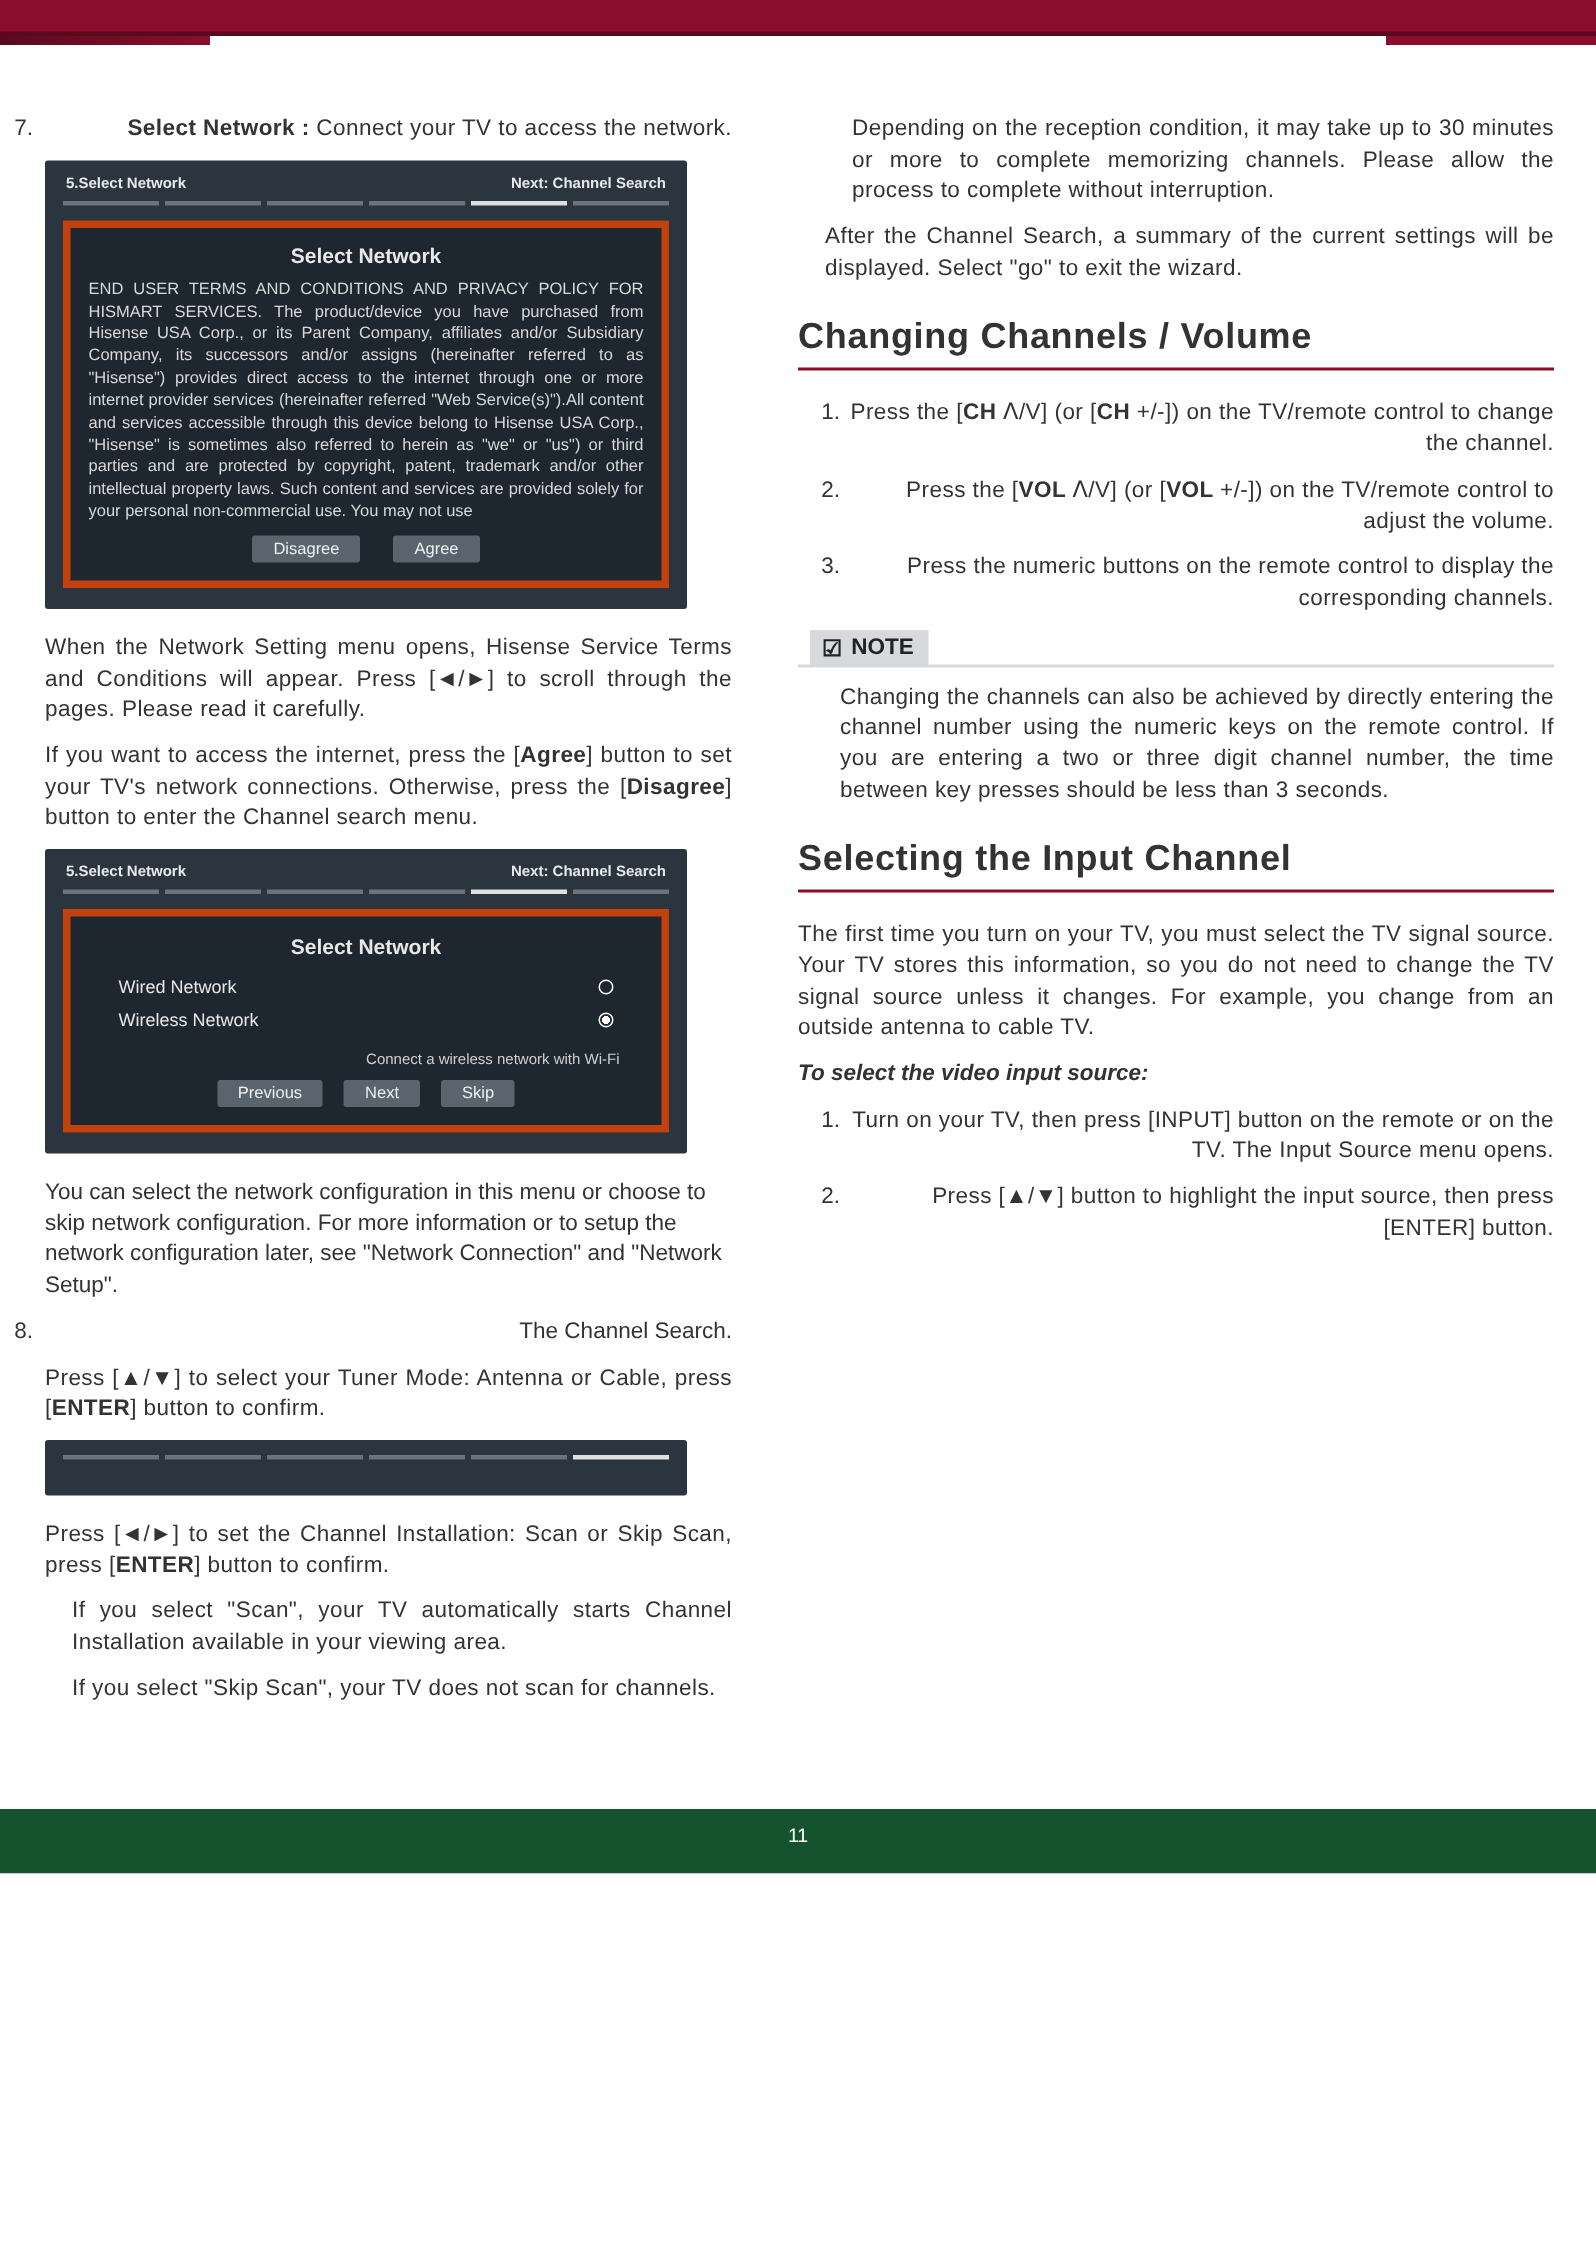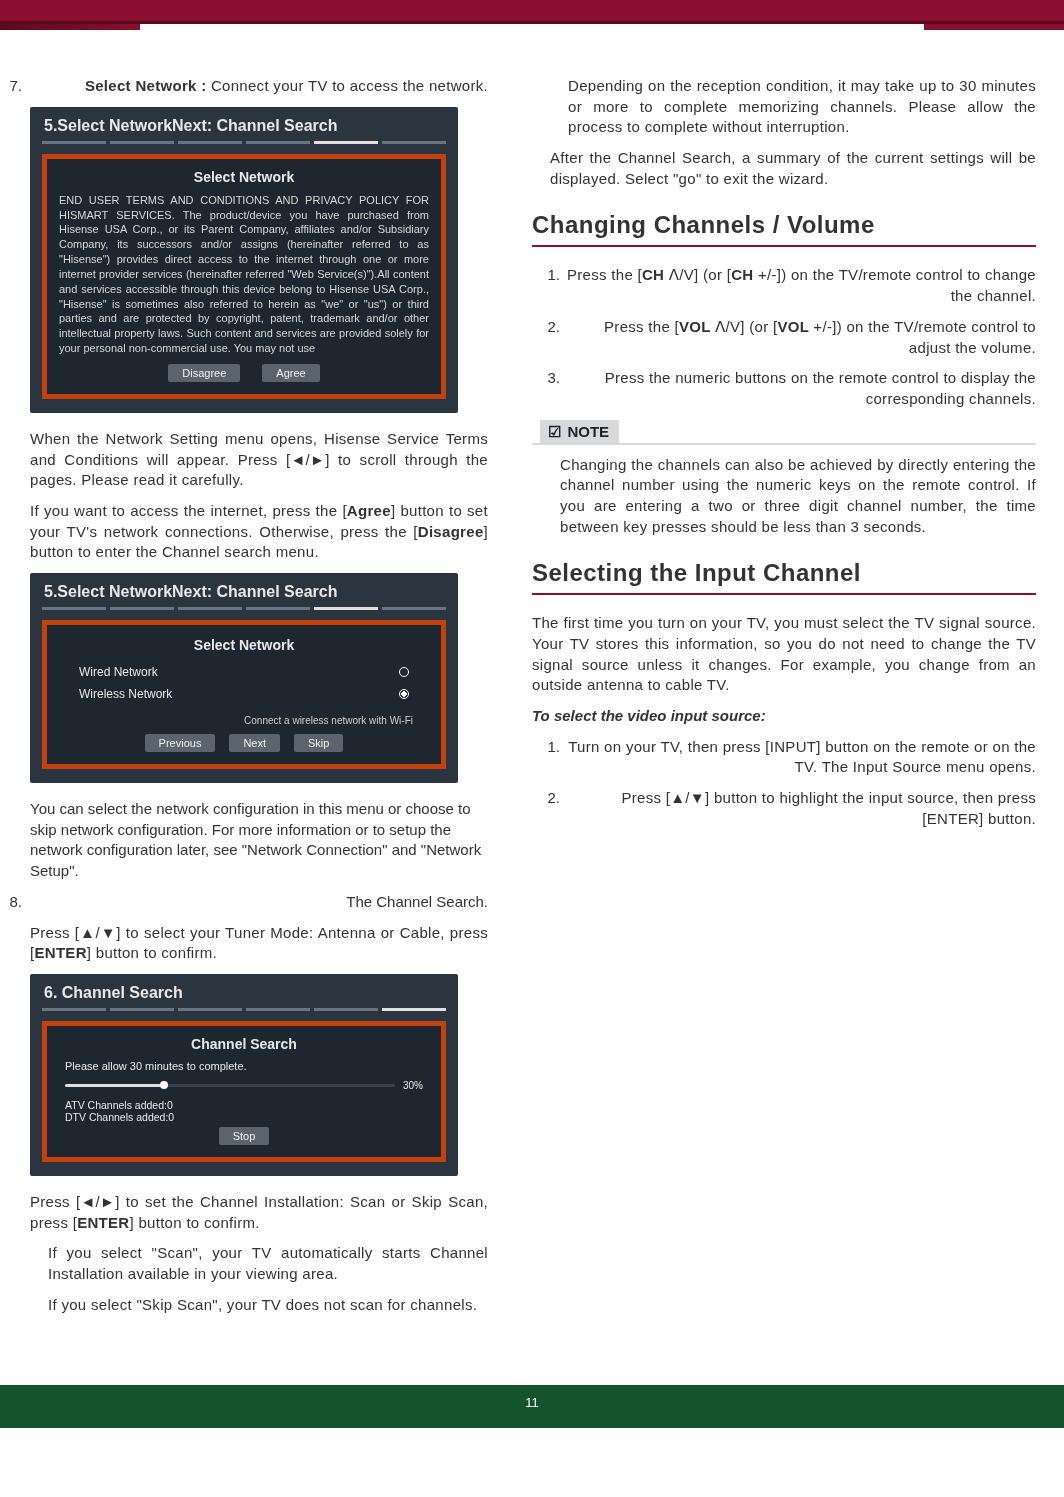--- a/index.html
+++ b/index.html
@@ -45,22 +45,22 @@
   .just { text-align: justify; letter-spacing: 0.02em; }
 
   .panel {
     background: var(--panel-bg);
     border-radius: 2px;
     margin: 10px 30px 16px 30px;
     padding: 10px 12px 14px 12px;
     color: #e8e8e8;
   }
   .panel-head {
-    display:flex; 
-    font-size:16px; font-weight:bold;
+    display:flex; justify-content:space-between;
+    font-size:10px; font-weight:bold;
     padding: 0 2px 6px 2px;
   }
   .stepbar { display:flex; gap:4px; margin-bottom:10px; }
   .stepbar div { height:3px; flex:1; background:#6b737c; }
   .stepbar div.active { background:#e0e0e0; }
   .frame {
     background: var(--panel-inner);
     border: 5px solid #c2410c;
     padding: 10px 12px 12px 12px;
   }
@@ -198,46 +198,27 @@
     <div class="numlist para" style="margin-left:0;">
       <div class="num">8.</div>
       <div class="body">The Channel Search.</div>
     </div>
 
     <div class="para just">
       <span>Press [▲/▼] to select your Tuner Mode: Antenna or Cable, press [</span><span class="bold">ENTER</span><span>] button to confirm.</span>
     </div>
 
     <div class="panel">
-      <div class="panel-head">
-        <span>6. Channel Search</span>
-        <span></span>
-      </div>
       <div class="stepbar">
         <div></div>
           <div></div>
           <div></div>
           <div></div>
           <div></div>
           <div class="active"></div>
-      </div>
-      <div class="frame" style="padding:10px 18px 12px 18px;">
-        <div class="frame-title">Channel Search</div>
-        <div style="font-size:11px;">Please allow 30 minutes to complete.</div>
-        <div class="progress-row">
-          <div class="progress">
-              <div class="progress-fill"></div>
-            </div>
-          <div class="pct">30%</div>
-        </div>
-        <div style="font-size:10.5px;">ATV Channels added:0</div>
-        <div style="font-size:10.5px;">DTV Channels added:0</div>
-        <div class="btnrow" style="margin-top:4px;">
-          <div class="btn">Stop</div>
-        </div>
       </div>
     </div>
 
     <div class="para just">
       <span>Press [◄/►] to set the Channel Installation: Scan or Skip Scan, press [</span><span class="bold">ENTER</span><span>] button to confirm.</span>
     </div>
 
     <div class="para2 just subindent">If you select "Scan", your TV automatically starts Channel Installation available in your viewing area.</div>
     <div class="para2 just subindent">If you select "Skip Scan", your TV does not scan for channels.</div>
   </div>

